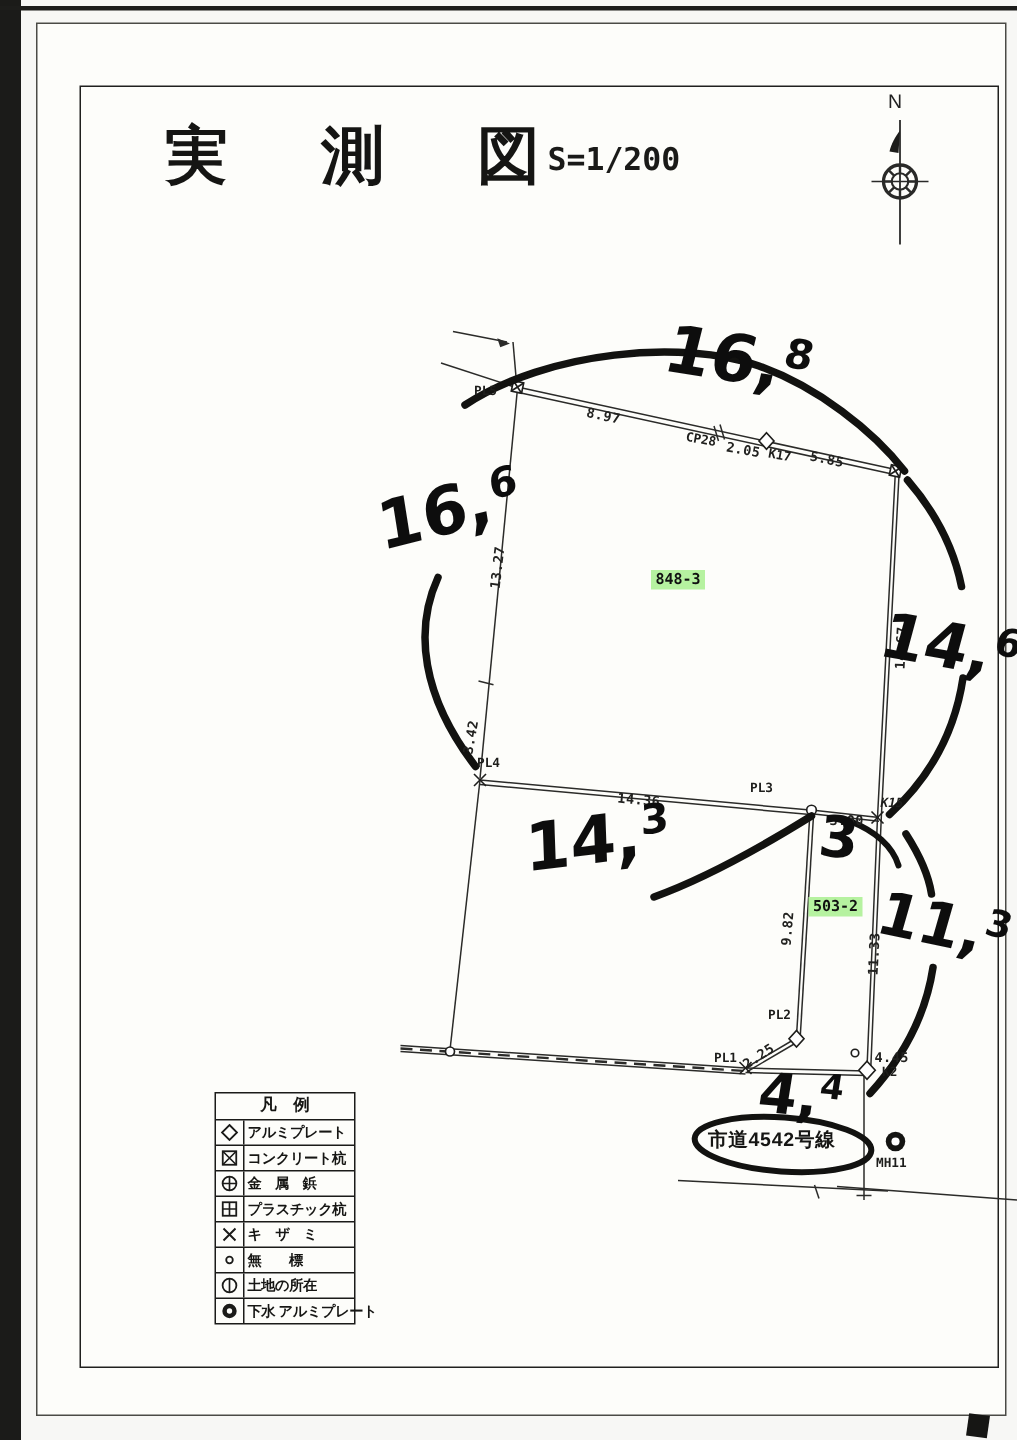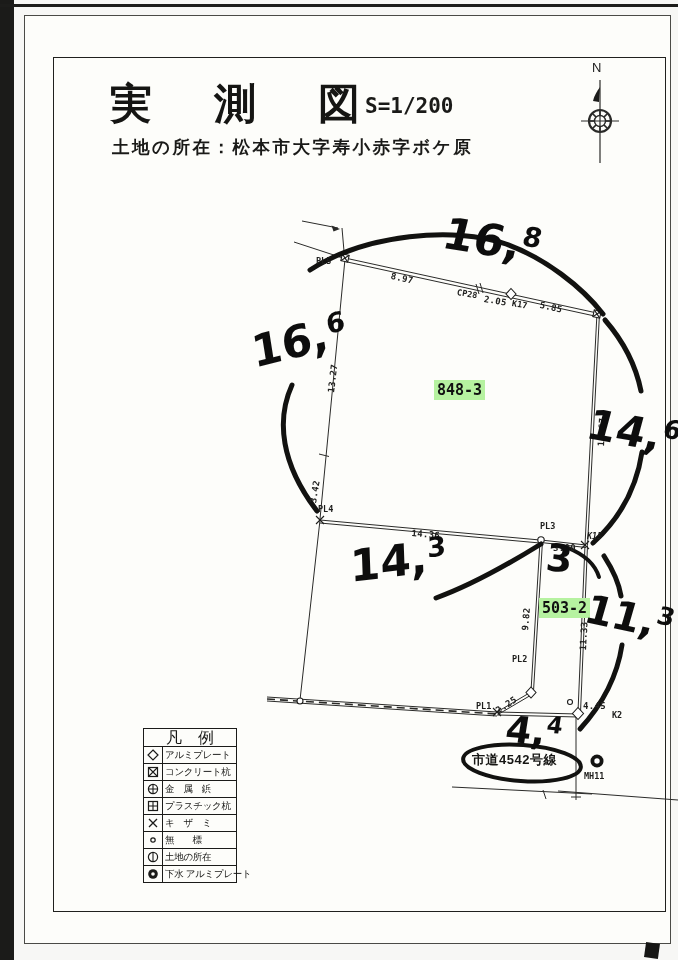--- a/index.html
+++ b/index.html
@@ -12,55 +12,54 @@
   .blob-br{position:absolute;left:645px;top:943px;width:14px;height:15px;background:#161614;transform:rotate(8deg);}
 
   .title{position:absolute;left:110px;top:76px;font-size:42px;font-weight:bold;letter-spacing:62px;color:#151513;white-space:nowrap;}
   .scale{position:absolute;left:365px;top:94px;font-size:21px;font-weight:bold;color:#1a1a18;font-family:"DejaVu Sans Mono",monospace;}
   .location{position:absolute;left:112px;top:135px;font-size:17.5px;font-weight:600;letter-spacing:2.5px;color:#1a1a18;white-space:nowrap;}
   .north-n{position:absolute;left:592px;top:60px;font-size:13px;color:#222;}
 
   svg{position:absolute;left:0;top:0;}
   .meas{position:absolute;font-family:"DejaVu Sans Mono",monospace;font-size:9px;font-weight:bold;color:#222220;white-space:nowrap;transform-origin:left top;letter-spacing:0.3px;}
   .ptlabel{position:absolute;font-family:"DejaVu Sans Mono",monospace;font-size:8.5px;font-weight:bold;color:#1d1d1b;white-space:nowrap;transform-origin:left top;}
-  .hl{position:absolute;font-family:"DejaVu Sans Mono",monospace;font-size:15px;font-weight:bold;color:#111;background:#b6f2a0;padding:1px 3px;white-space:nowrap;}
+  .hl{position:absolute;font-family:"DejaVu Sans Mono",monospace;font-size:10px;font-weight:bold;color:#111;background:#b6f2a0;padding:1px 3px;white-space:nowrap;}
   .roadname{position:absolute;left:472px;top:751px;font-size:13px;font-weight:bold;color:#161614;white-space:nowrap;letter-spacing:0.5px;}
 
   .hw{position:absolute;font-family:"DejaVu Sans",sans-serif;font-weight:bold;color:#0d0d0d;white-space:nowrap;line-height:1;transform-origin:left center;}
   .hw sup{font-size:0.62em;vertical-align:0.55em;}
   .hw-top{left:444px;top:210px;font-size:44px;transform:rotate(9deg) skewX(-5deg);}
   .hw-left{left:252px;top:330px;font-size:44px;transform:rotate(-14deg) skewX(-5deg);}
   .hw-rup{left:588px;top:402px;font-size:42px;transform:rotate(10deg) skewX(-5deg);}
   .hw-mid{left:350px;top:544px;font-size:44px;transform:rotate(-7deg) skewX(-5deg);}
   .hw-three{left:546px;top:538px;font-size:38px;transform:rotate(6deg);}
   .hw-rlow{left:586px;top:588px;font-size:40px;transform:rotate(12deg) skewX(-4deg);}
   .hw-bot{left:506px;top:710px;font-size:37px;transform:rotate(5deg) skewX(-4deg);}
 
   .legend{position:absolute;left:143px;top:728px;width:92px;border:1.6px solid #1b1b19;background:#fdfdfa;}
-  .legend-title{height:17px;line-height:17px;text-align:center;font-size:16px;font-weight:normal;border-bottom:1.2px solid #1b1b19;color:#161614;}
+  .legend-title{height:17px;line-height:17px;text-align:center;font-size:11px;font-weight:bold;border-bottom:1.2px solid #1b1b19;color:#161614;}
   .legend-row{display:flex;height:16px;border-bottom:1px solid #1b1b19;align-items:center;}
   .legend-row:last-child{border-bottom:none;}
   .legend-sym{width:18px;border-right:1px solid #1b1b19;height:100%;display:flex;align-items:center;justify-content:center;flex:none;}
   .legend-sym svg{position:static;}
-  .legend-lab{font-size:9.5px;font-weight:normal;color:#161614;padding-left:2px;white-space:nowrap;letter-spacing:-0.3px;}
+  .legend-lab{font-size:9.5px;font-weight:bold;color:#161614;padding-left:2px;white-space:nowrap;letter-spacing:-0.3px;}
 </style>
 </head>
 <body>
 
 <div id="stage">
 
   <div class="scan-bar-left"></div>
   <div class="scan-line-top"></div>
   <div class="page-edge"></div>
   <div class="inner-frame"></div>
   <div class="blob-br"></div>
 
   <div class="title">実測図</div>
   <div class="scale">S=1/200</div>
-  <div class="location">土地の所在：松本市大字寿小赤字ボケ原</div>
   <div class="north-n">N</div>
 
   <svg width="678" height="960" viewBox="0 0 678 960">
 
     <g stroke="#2a2a28" fill="none">
       <line x1="600" y1="80" x2="600" y2="163" stroke-width="1.2"></line>
       <path d="M600,87 C597,91 594,96 593,101 L599,102 Z" fill="#1c1c1a" stroke="none"></path>
       <circle cx="600" cy="121" r="11" stroke-width="2.2"></circle>
       <circle cx="600" cy="121" r="5.5" stroke-width="1.4"></circle>
       <g stroke-width="1.6">
@@ -180,24 +179,24 @@
   <span class="meas" style="left:578px;top:650px;transform:rotate(-87deg);">11.33</span>
   <span class="meas" style="left:520px;top:630px;transform:rotate(-85deg);">9.82</span>
   <span class="meas" style="left:494px;top:707px;transform:rotate(-33deg);">2.25</span>
   <span class="meas" style="left:535px;top:701px;margin-left:48px;">4.45</span>
 
   <span class="ptlabel" style="left:316px;top:256px;">PL5</span>
   <span class="ptlabel" style="left:458px;top:287px;transform:rotate(10deg);">CP28</span>
   <span class="ptlabel" style="left:513px;top:298px;transform:rotate(10deg);">K17</span>
   <span class="ptlabel" style="left:587px;top:531px;font-style:italic;">K15</span>
   <span class="ptlabel" style="left:294px;top:504px;padding-left:24px;">PL4</span>
-  <span class="ptlabel" style="left:540px;top:521px;">PL3</span>
-  <span class="ptlabel" style="left:512px;top:654px;">PL2</span>
+  <span class="ptlabel" style="left:500px;top:521px;">PL3</span>
+  <span class="ptlabel" style="left:512px;top:672px;">PL2</span>
   <span class="ptlabel" style="left:476px;top:701px;">PL1</span>
-  <span class="ptlabel" style="left:612px;top:710px;">K2</span>
+  <span class="ptlabel" style="left:588px;top:710px;">K2</span>
   <span class="ptlabel" style="left:584px;top:771px;">MH11</span>
 
   <span class="hl" style="left:434px;top:380px;">848-3</span>
   <span class="hl" style="left:539px;top:598px;">503-2</span>
 
   <span class="roadname">市道4542号線</span>
 
   <span class="hw hw-top"><span>16,</span><sup>8</sup></span>
   <span class="hw hw-left"><span>16,</span><sup>6</sup></span>
   <span class="hw hw-rup"><span>14,</span><sup>6</sup></span>

